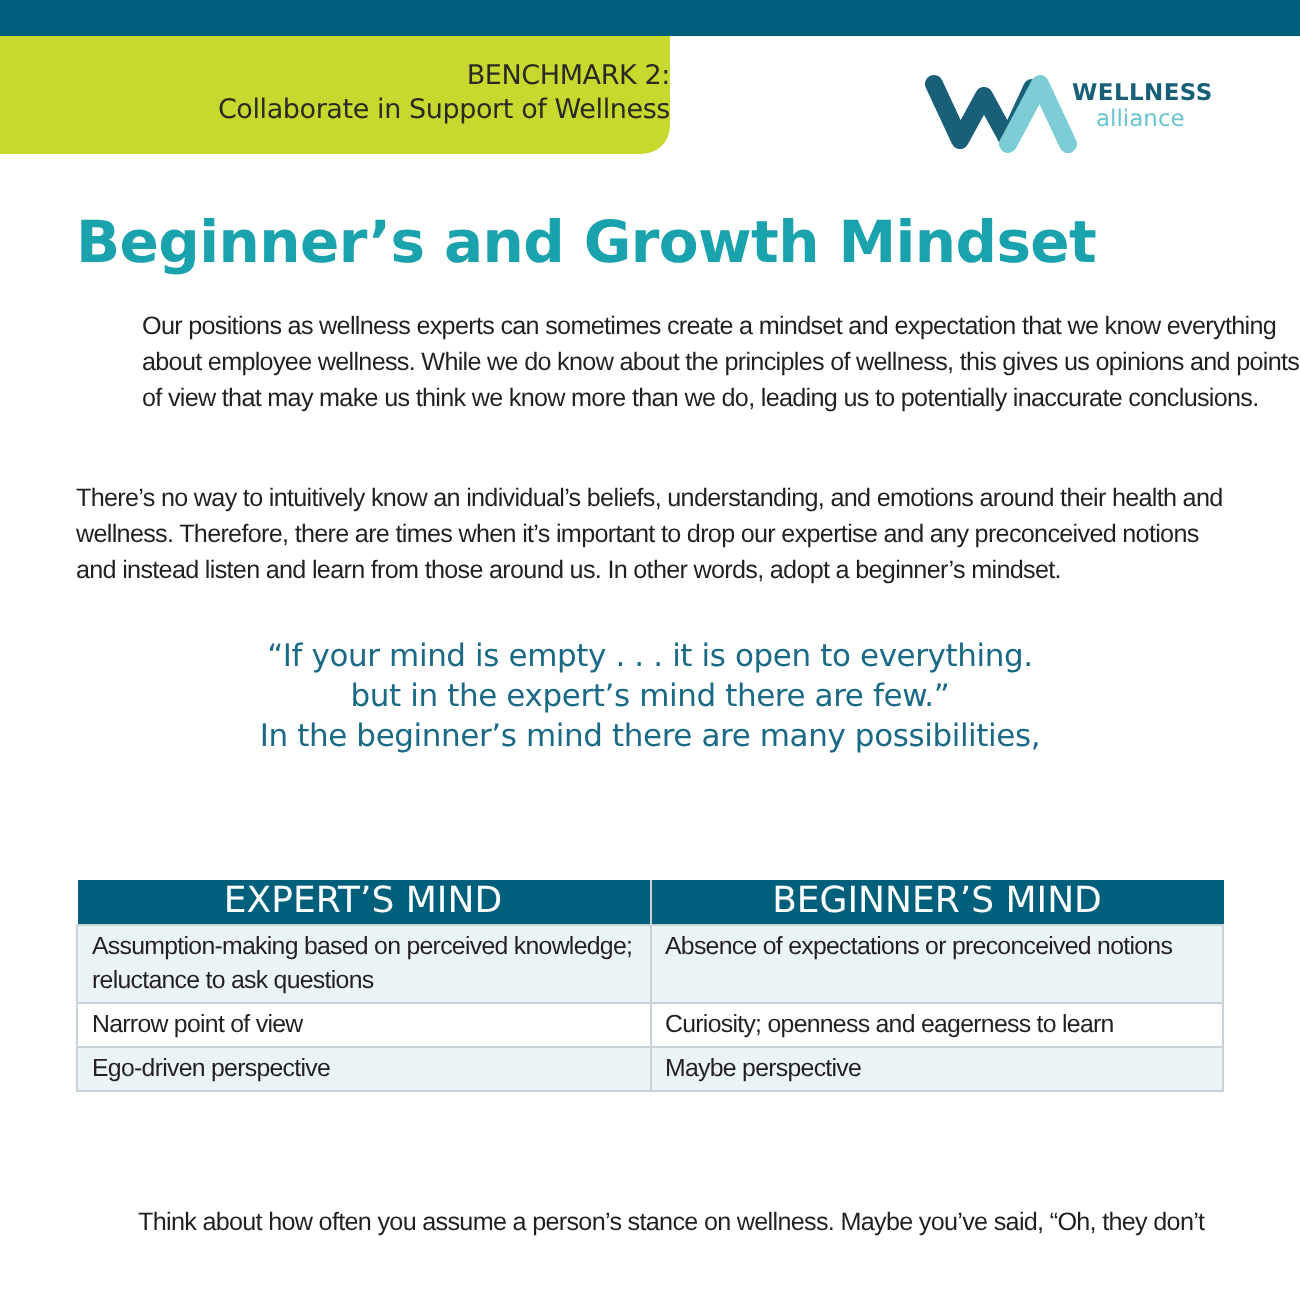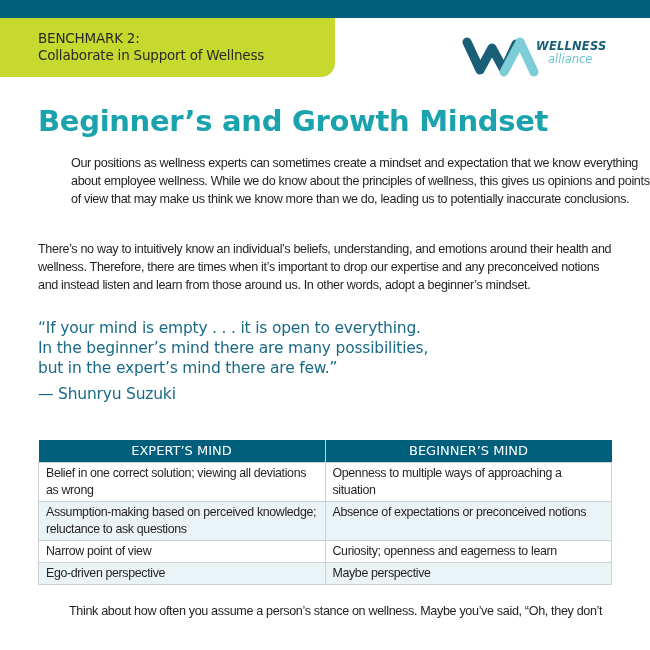--- a/index.html
+++ b/index.html
@@ -1,32 +1,32 @@
 <!DOCTYPE html>
 <html><head>
 <meta charset="utf-8">
 <style>
   * { box-sizing: border-box; margin: 0; padding: 0; }
   html, body { width: 650px; height: 650px; overflow: hidden; background: #ffffff; }
   body { position: relative; font-family: "Liberation Sans", sans-serif; color: #231f20; }
   .top-bar { position: absolute; left: 0; top: 0; width: 650px; height: 18px; background: #005f7a; }
   .benchmark-tab { position: absolute; left: 0; top: 18px; width: 335px; height: 59px; background: #c7d92e; border-bottom-right-radius: 14px; padding: 12px 0 0 38px; }
-  .benchmark-tab div { font-family: "DejaVu Sans", sans-serif; font-size: 13.5px; line-height: 17px; color: #2a2a22; letter-spacing: -0.2px; }
-  .logo { position: absolute; left: 462px; top: 36px; width: 150px; height: 42px; font-style: italic; }
+  .benchmark-tab div { font-family: "DejaVu Sans", sans-serif; font-size: 13.5px; line-height: 17px; color: #2a2a22; letter-spacing: -0.2px; text-align: right; }
+  .logo { position: absolute; left: 462px; top: 36px; width: 150px; height: 42px; }
   .logo .wordmark { position: absolute; left: 74px; top: 4px; font-family: "DejaVu Sans", sans-serif; }
   .logo .w1 { font-size: 11.5px; font-weight: bold; color: #1a5f78; letter-spacing: 0.2px; line-height: 13px; }
   .logo .w2 { font-size: 11.5px; color: #6bc4cf; line-height: 13px; margin-left: 12px; }
   .page-title { position: absolute; left: 38px; top: 104px; font-family: "DejaVu Sans", sans-serif; font-size: 29px; color: #1aa3ad; letter-spacing: -0.3px; }
   .para { position: absolute; left: 38px; width: 580px; font-family: "Liberation Sans", sans-serif; font-size: 12.6px; line-height: 18px; color: #231f20; transform-origin: left top; letter-spacing: -0.35px; }
   .para1 { top: 154px; margin-left: 33px; }
   .para2 { top: 240px; }
-  .quote { position: absolute; left: 38px; width: 574px; top: 318px; text-align: left; font-family: "DejaVu Sans", sans-serif; font-size: 15.5px; line-height: 20px; color: #1a6a86; letter-spacing: -0.2px; }
+  .quote { position: absolute; left: 38px; width: 574px; top: 318px; text-align: center; font-family: "DejaVu Sans", sans-serif; font-size: 15.5px; line-height: 20px; color: #1a6a86; letter-spacing: -0.2px; }
   .quote .attrib { margin-top: 6px; }
   table.compare { position: absolute; left: 38px; top: 440px; width: 574px; border-collapse: collapse; font-family: "Liberation Sans", sans-serif; font-size: 12.4px; letter-spacing: -0.35px; }
-  table.compare th { background: #005f7a; color: #ffffff; font-family: "DejaVu Sans", sans-serif; font-weight: normal; font-size: 13px; height: 22px; letter-spacing: 0; border-right: 1px solid #c9d3d7; }
+  table.compare th { background: #005f7a; color: #ffffff; font-family: "DejaVu Sans", sans-serif; font-weight: normal; font-size: 18px; height: 22px; letter-spacing: 0; border-right: 1px solid #c9d3d7; }
   table.compare th:last-child { border-right: none; }
   table.compare td { border: 1px solid #c9d3d7; padding: 2px 6px 2px 7px; vertical-align: top; line-height: 17px; color: #231f20; width: 50%; }
   table.compare tr.alt td { background: #eaf4f7; }
   .para3 { top: 602px; margin-left: 31px; }
 </style>
 </head>
 <body>
 
 <div class="top-bar"></div>
 
@@ -47,37 +47,32 @@
   </div>
 </div>
 
 <h1 class="page-title">Beginner’s and Growth Mindset</h1>
 
 <p class="para para1">Our positions as wellness experts can sometimes create a mindset and expectation that we know everything about employee wellness. While we do know about the principles of wellness, this gives us opinions and points of view that may make us think we know more than we do, leading us to potentially inaccurate conclusions.</p>
 <p class="para para2">There’s no way to intuitively know an individual’s beliefs, understanding, and emotions around their health and wellness. Therefore, there are times when it’s important to drop our expertise and any preconceived notions and instead listen and learn from those around us. In other words, adopt a beginner’s mindset.</p>
 
 <div class="quote">
   <div>“If your mind is empty . . . it is open to everything.</div>
+  <div>but in the expert’s mind there are few.”</div>
   <div>In the beginner’s mind there are many possibilities,</div>
-  <div>but in the expert’s mind there are few.”</div>
-  <div class="attrib">— Shunryu Suzuki</div>
 </div>
 
 <table class="compare">
   <thead>
     <tr>
       <th>EXPERT’S MIND</th>
       <th>BEGINNER’S MIND</th>
     </tr>
   </thead>
   <tbody>
-    <tr>
-      <td>Belief in one correct solution; viewing all deviations as wrong</td>
-      <td>Openness to multiple ways of approaching a situation</td>
-    </tr>
     <tr class="alt">
       <td>Assumption-making based on perceived knowledge; reluctance to ask questions</td>
       <td>Absence of expectations or preconceived notions</td>
     </tr>
     <tr>
       <td>Narrow point of view</td>
       <td>Curiosity; openness and eagerness to learn</td>
     </tr>
     <tr class="alt">
       <td>Ego-driven perspective</td>

